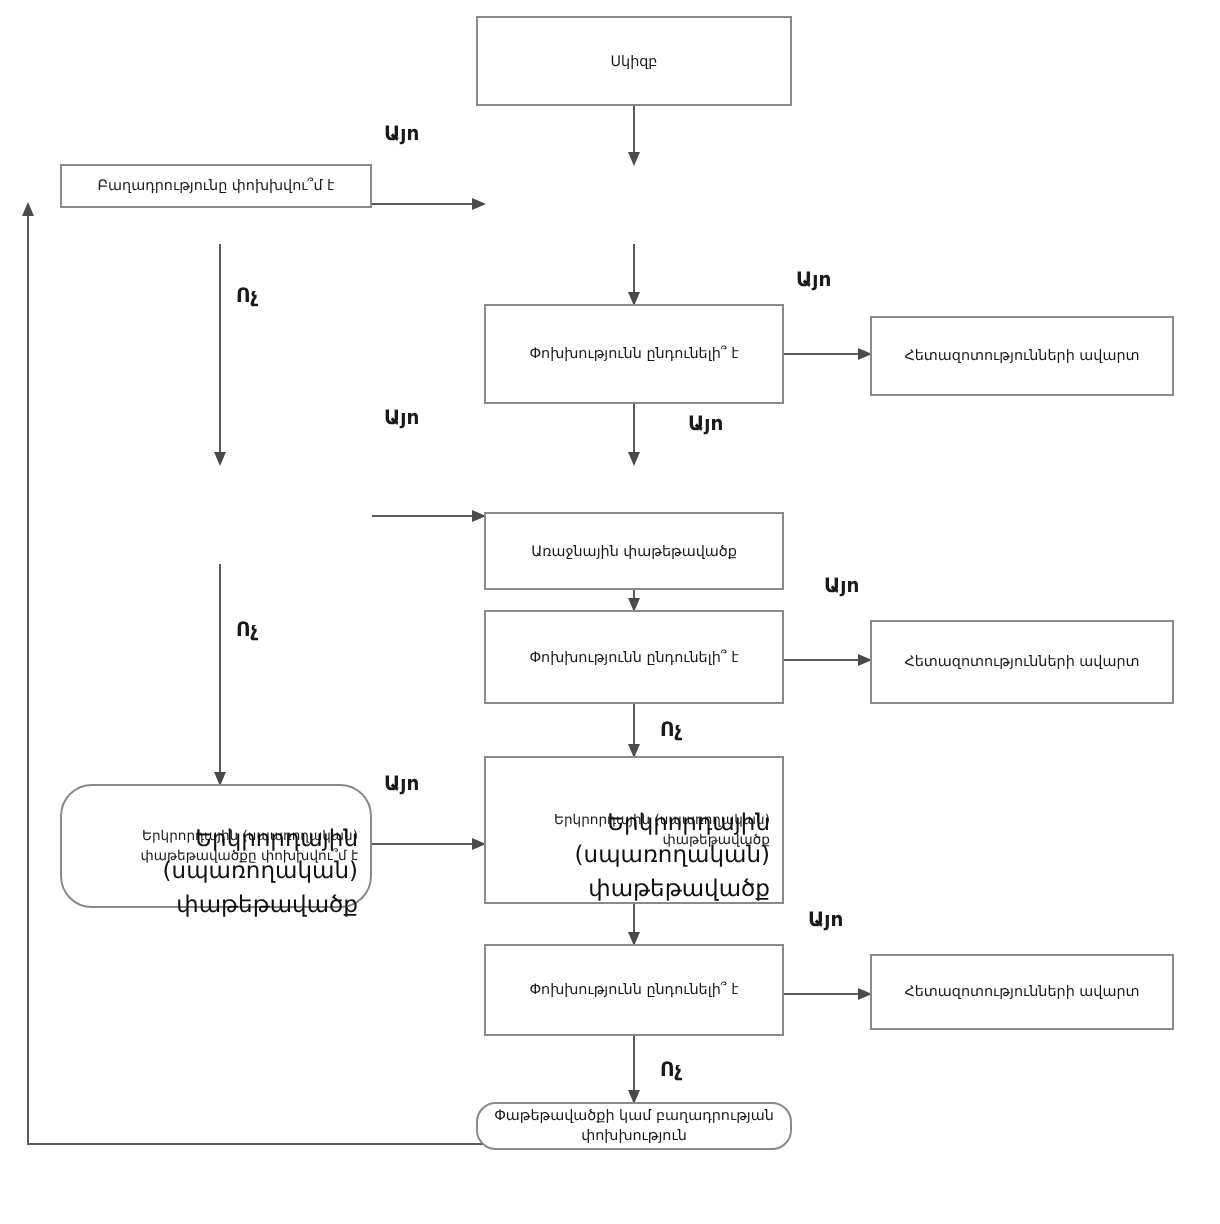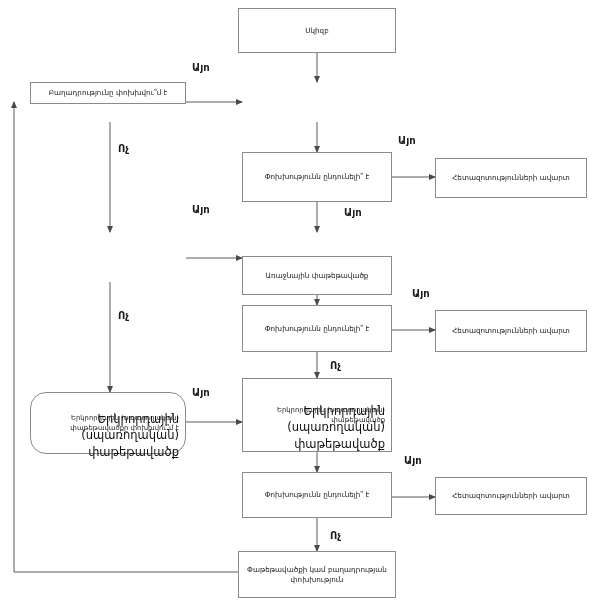--- a/index.html
+++ b/index.html
@@ -166,21 +166,21 @@
   </div>
 
   <div class="node" style="left:242px; top:472px; width:150px; height:46px;">
     <span class="txt t-sm">Փոխխությունն ընդունելի՞ է</span>
   </div>
 
   <div class="node" style="left:435px; top:477px; width:152px; height:38px;">
     <span class="txt t-sm">Հետազոտությունների ավարտ</span>
   </div>
 
-  <div class="node" style="left:238px; top:551px; width:158px; height:47px;">
+  <div class="node" style="left:238px; top:551px; width:158px; height:24px;border-radius:10px;">
     <span class="txt t-sm">Փաթեթավածքի կամ բաղադրության փոխխություն</span>
   </div>
 
   <div class="edge-label" style="left:192px; top:62px;">Այո</div>
 
   <div class="edge-label" style="left:118px; top:143px;">Ոչ</div>
 
   <div class="edge-label" style="left:398px; top:135px;">Այո</div>
 
   <div class="edge-label" style="left:192px; top:204px;">Այո</div>

